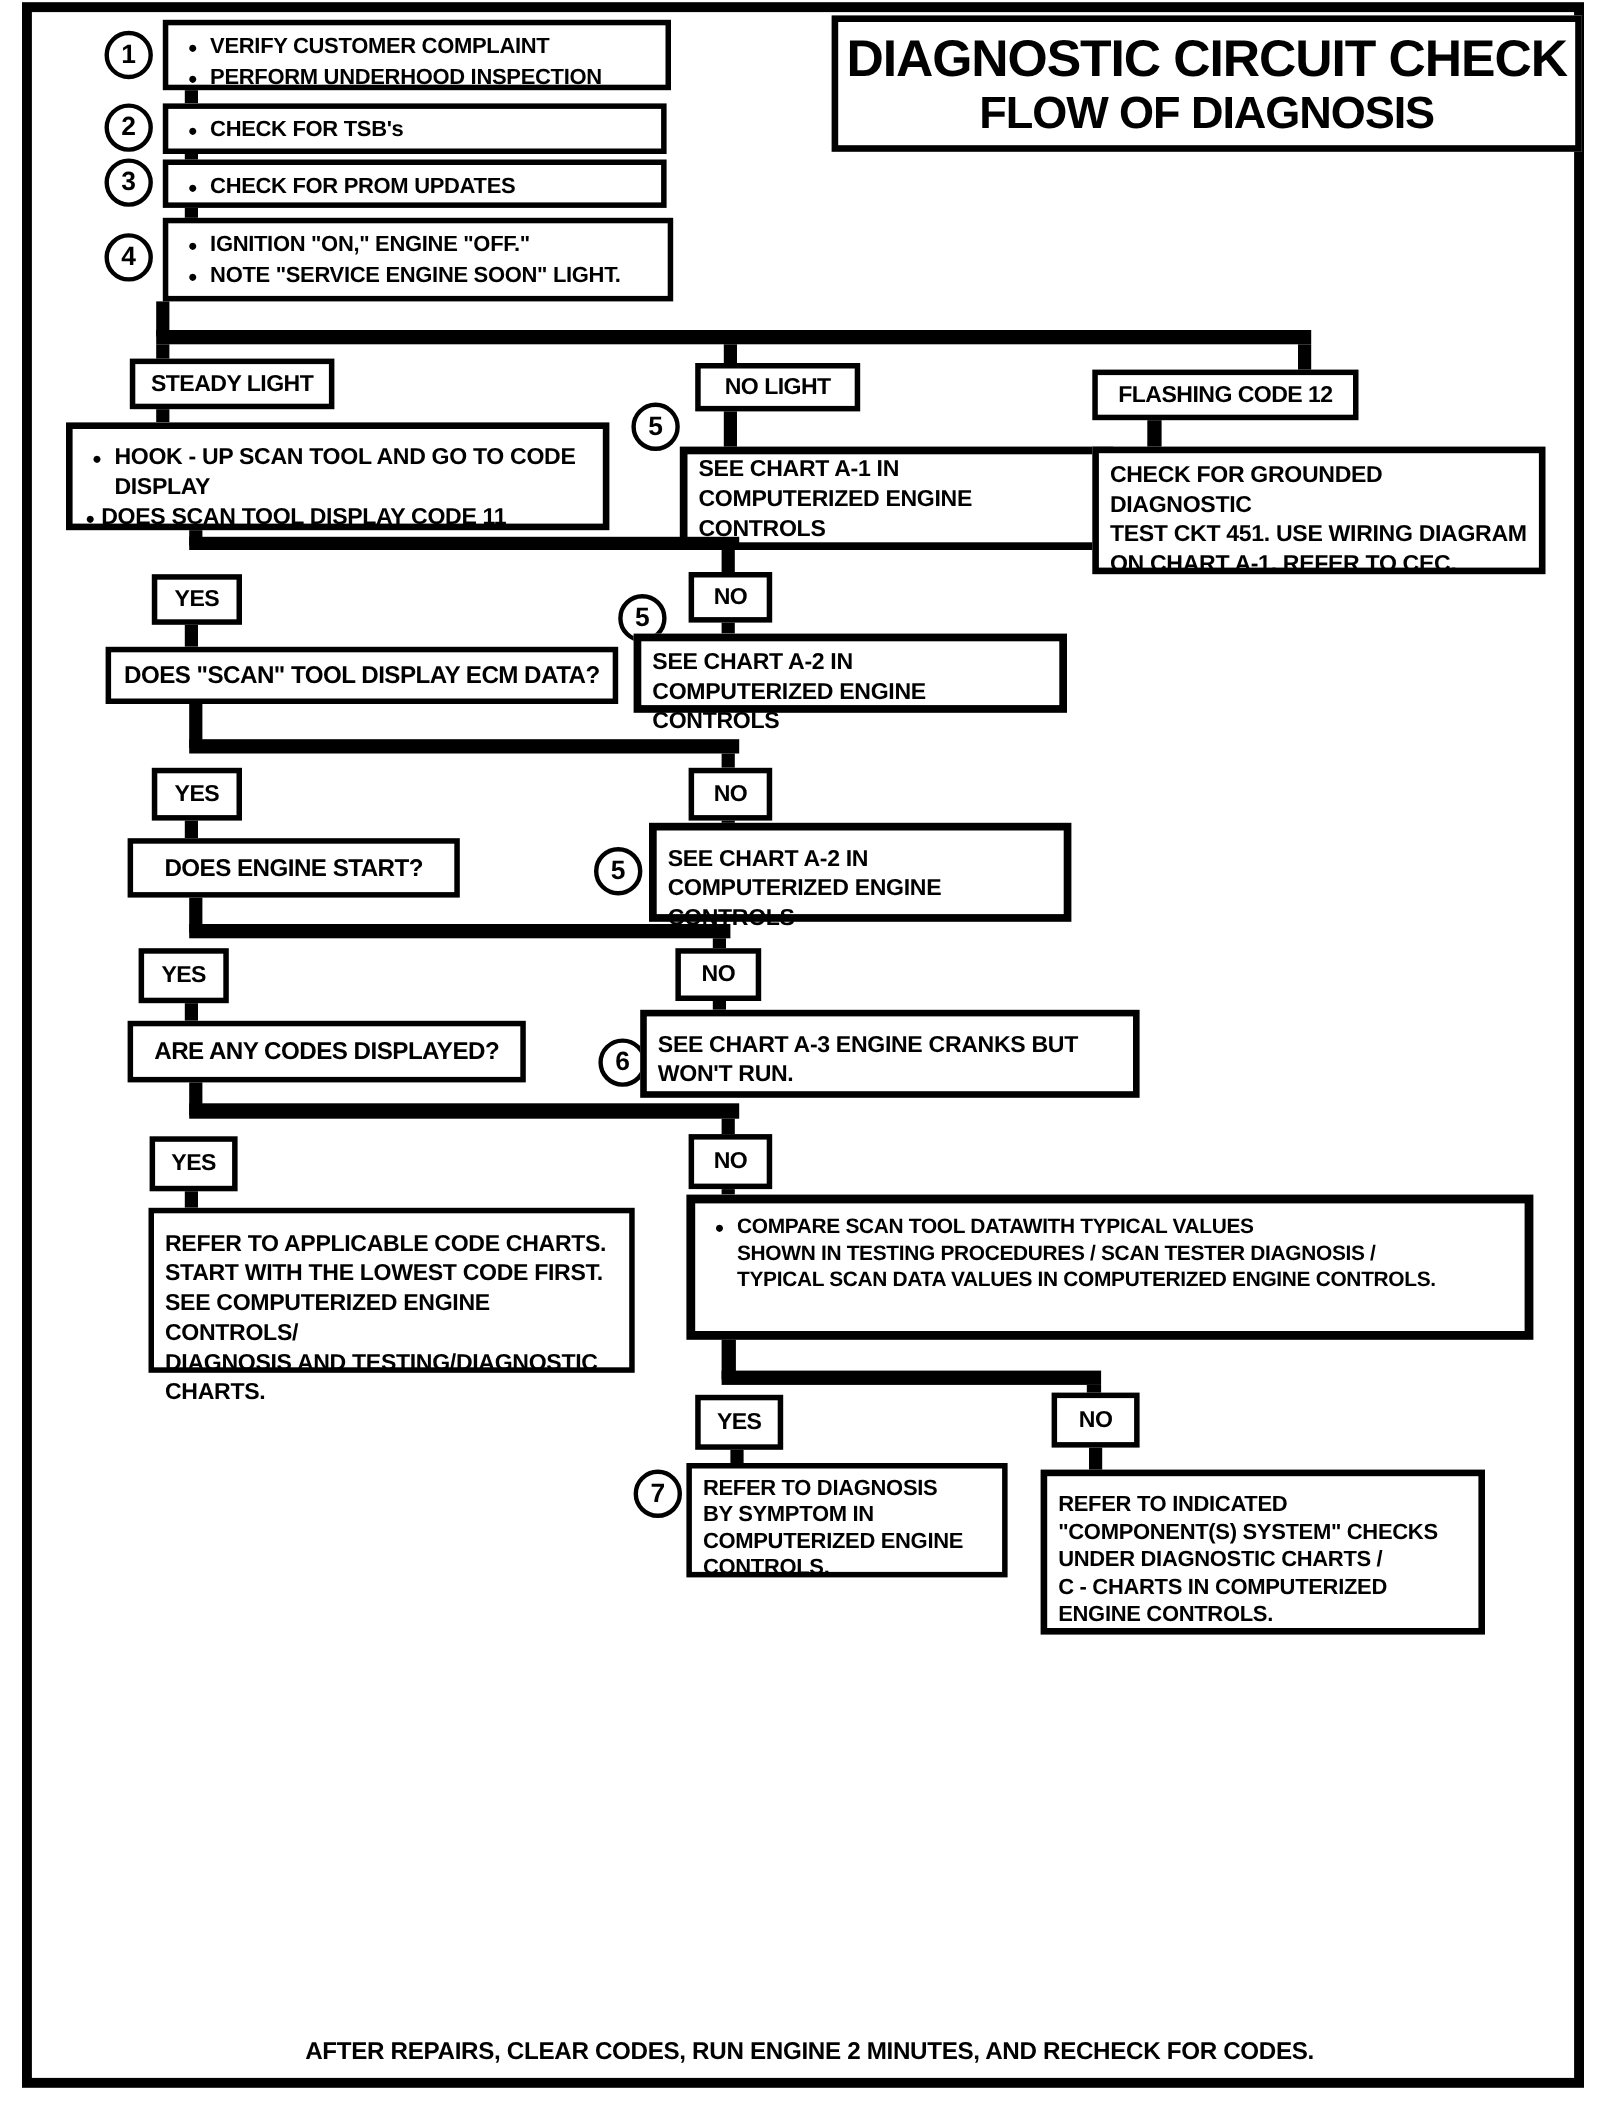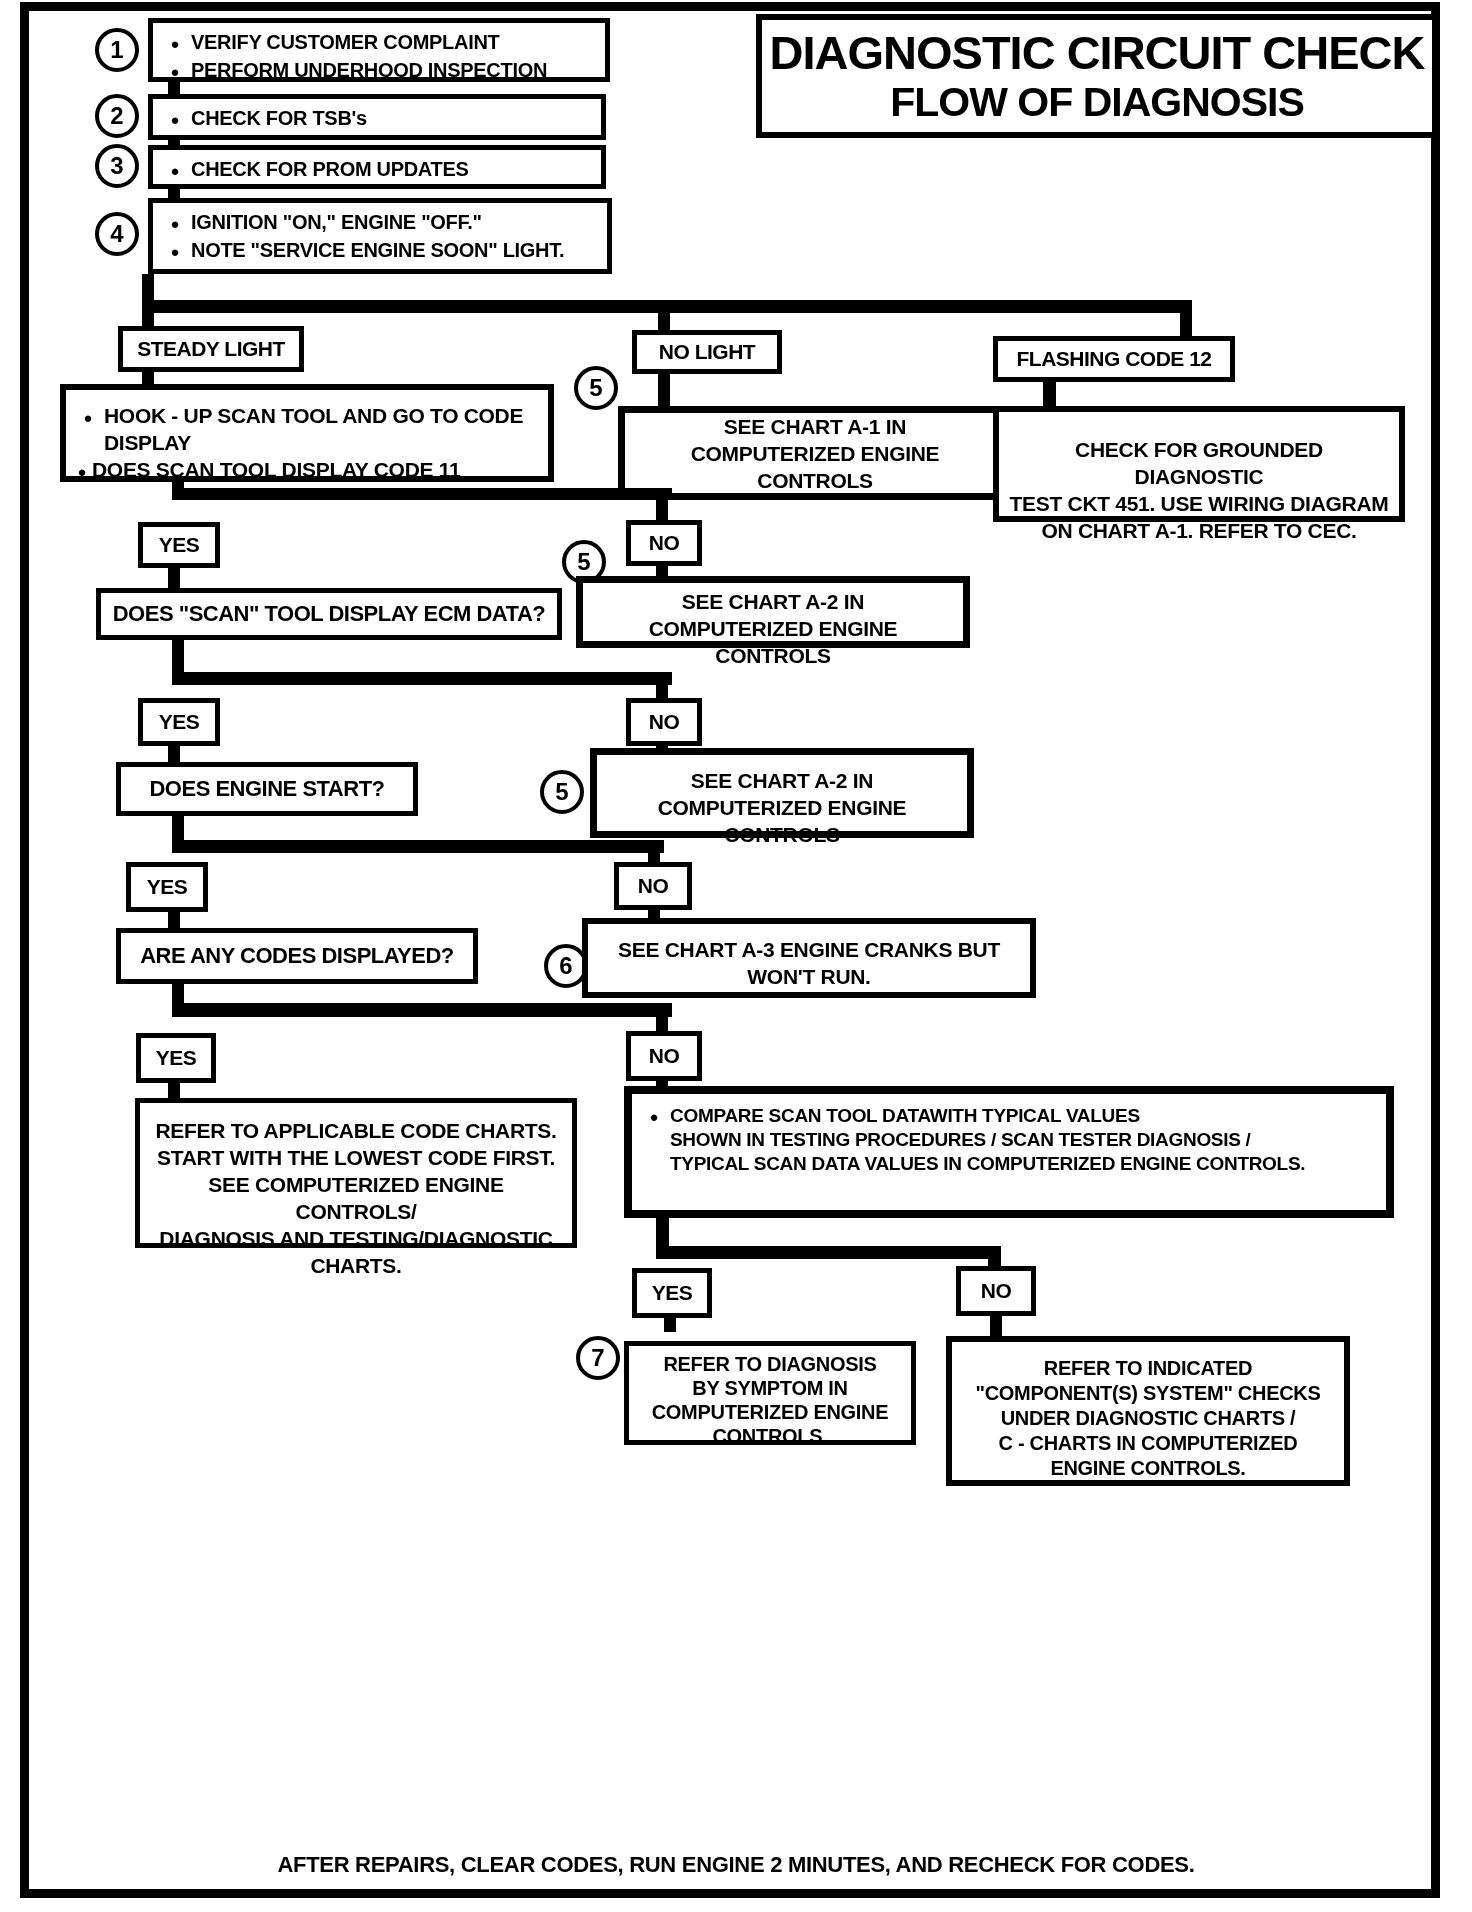--- a/index.html
+++ b/index.html
@@ -7,21 +7,21 @@
     position:relative;width:1472px;height:1912px;background:#ffffff;
     font-family:"Liberation Sans",sans-serif;font-weight:bold;color:#000;
     overflow:hidden;
   }
   .frame{position:absolute;left:20px;top:2px;width:1420px;height:1896px;
     border:9px solid #000;box-sizing:border-box;}
   .seg{position:absolute;background:#000;}
   .box{position:absolute;border:5px solid #000;background:#fff;box-sizing:border-box;}
   .b6{border-width:6px;} .b7{border-width:7px;} .b8{border-width:8px;}
   .lblbox{display:flex;align-items:center;justify-content:center;font-size:21px;letter-spacing:-0.5px;}
-  .txt{font-size:21px;line-height:27px;letter-spacing:-0.3px;white-space:pre-line;padding:24px 10px;text-align:center;}
+  .txt{font-size:21px;line-height:27px;letter-spacing:-0.3px;white-space:pre-line;padding:6px 10px;}
   .circle{position:absolute;width:44px;height:44px;border:4px solid #000;border-radius:50%;
     box-sizing:border-box;display:flex;align-items:center;justify-content:center;
     font-size:24px;background:#fff;}
   .bullets{padding:6px 8px 6px 6px;}
   .bullet{display:flex;font-size:20px;line-height:26px;letter-spacing:-0.3px;}
   .bullet .dot{width:32px;flex:0 0 32px;text-align:center;}
   .bullet .dot::before{content:"\25CF";font-size:15px;}
   .bullet .bt{white-space:pre-line;}
   .titlebox{display:flex;flex-direction:column;align-items:center;justify-content:center;}
   .t1{font-size:47px;line-height:52px;letter-spacing:-1px;}
@@ -193,21 +193,21 @@
   <div class="seg" style="left:656px;top:1218px;width:13px;height:36px;"></div>
   <div class="seg" style="left:656px;top:1246px;width:345px;height:13px;"></div>
   <div class="seg" style="left:988px;top:1259px;width:13px;height:10px;"></div>
   <div class="box lblbox" style="left:632px;top:1268px;width:80px;height:50px;">YES</div>
   <div class="box lblbox" style="left:956px;top:1266px;width:80px;height:50px;">NO</div>
   <div class="seg" style="left:664px;top:1318px;width:12px;height:14px;"></div>
   <div class="seg" style="left:990px;top:1316px;width:12px;height:22px;"></div>
   <div class="circle" style="left:576px;top:1336px;">
       <span>7</span>
     </div>
-  <div class="box txt" style="left:624px;top:1330px;width:292px;height:104px;padding-top:6px;font-size:20px;line-height:24px;margin-top:11px;">REFER TO DIAGNOSIS
+  <div class="box txt" style="left:624px;top:1330px;width:292px;height:104px;padding-top:6px;font-size:20px;line-height:24px;">REFER TO DIAGNOSIS
 BY SYMPTOM IN
 COMPUTERIZED ENGINE
 CONTROLS.</div>
   <div class="box b6 txt" style="left:946px;top:1336px;width:404px;height:150px;padding-top:14px;font-size:20px;line-height:25px;">REFER TO INDICATED
 "COMPONENT(S) SYSTEM" CHECKS
 UNDER DIAGNOSTIC CHARTS /
 C - CHARTS IN COMPUTERIZED
 ENGINE CONTROLS.</div>
 
   <div class="footer">AFTER REPAIRS, CLEAR CODES, RUN ENGINE 2 MINUTES, AND RECHECK FOR CODES.</div>

